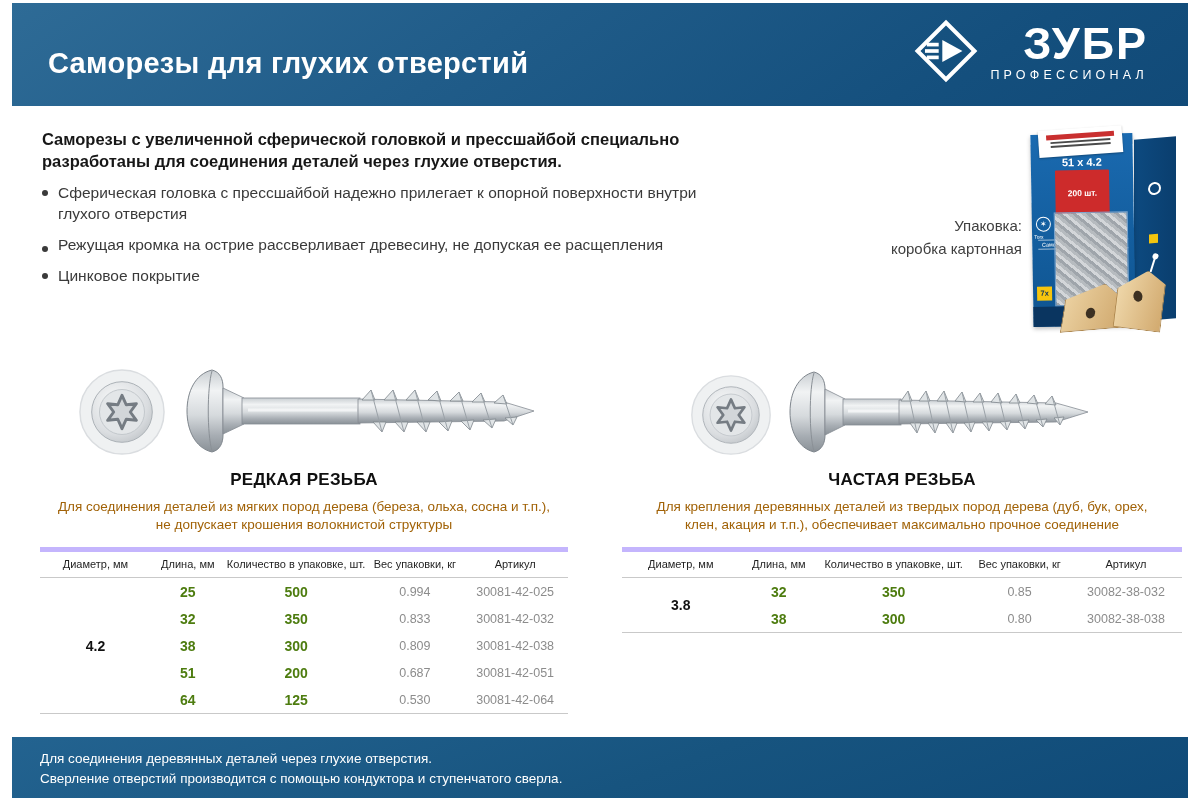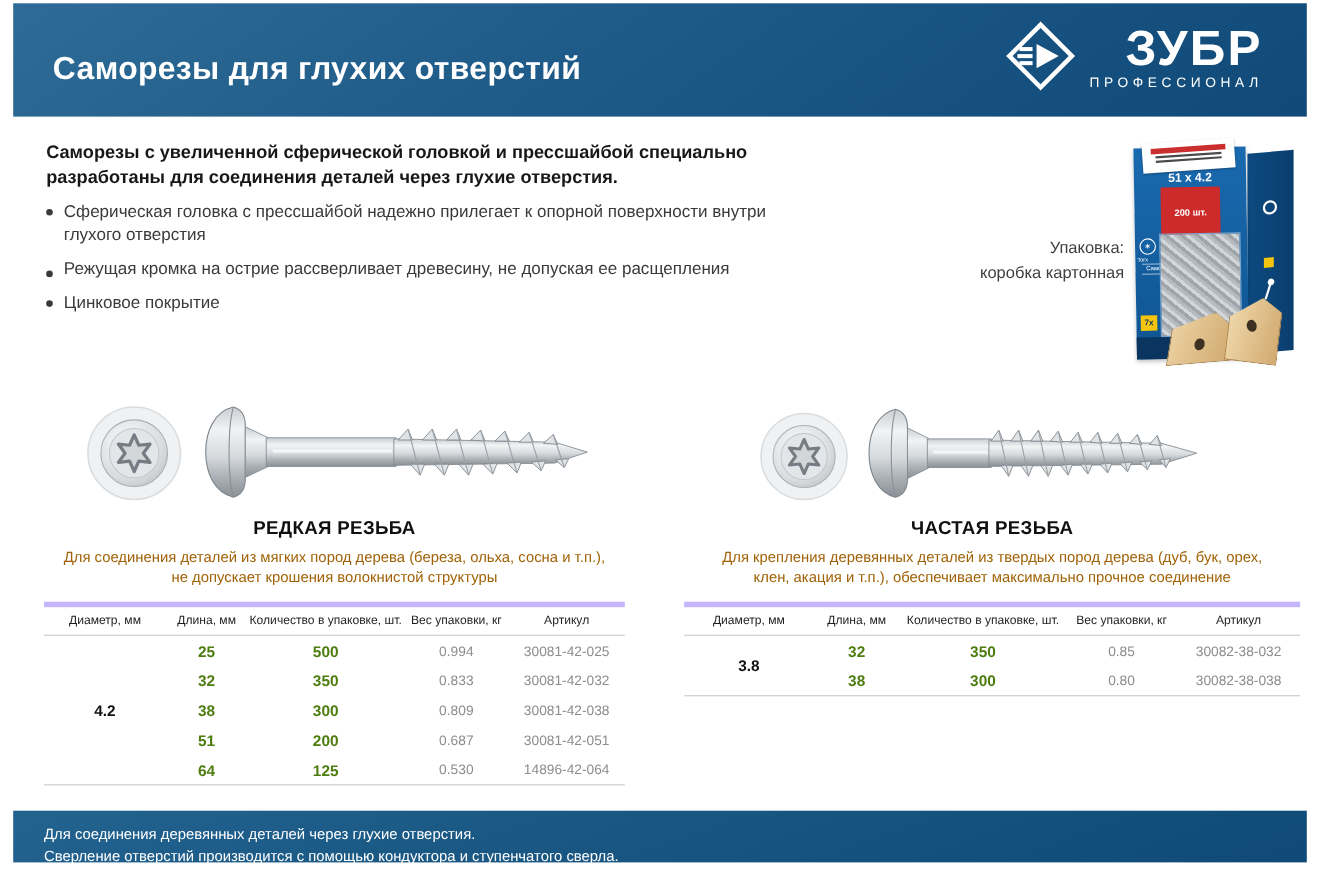--- a/index.html
+++ b/index.html
@@ -77,21 +77,21 @@
   .thead{border-top:5px solid #c4b5fd;border-bottom:1px solid #c9c9c9;}
   .th{font-size:11px;color:#1f1f1f;text-align:center;padding:6px 0 7px;}
   .tbody{border-bottom:1px solid #c9c9c9;grid-auto-rows:27px;align-items:center;}
   .td{text-align:center;font-size:14px;}
   .td.b{font-weight:bold;color:#4d7c0f;}
   .td.m{font-size:12.5px;color:#8c8c8c;font-weight:normal;}
   .dia{grid-column:1;display:flex;align-items:center;justify-content:center;
        font-weight:bold;font-size:14px;color:#111;height:100%;}
 
   
-  .footer-bar{position:absolute;left:12px;top:737px;width:1176px;height:47px;
+  .footer-bar{position:absolute;left:12px;top:737px;width:1176px;height:61px;
     background:linear-gradient(160deg,#236390 0%,#17547f 55%,#0f4a78 100%);}
   .footer-text{position:absolute;left:28px;top:12px;color:#fff;font-size:13.5px;line-height:19.5px;}
 </style>
 </head>
 <body>
 
 <div class="page">
 
   <div class="header-bar">
     <div class="header-title">Саморезы для глухих отверстий</div>
@@ -293,21 +293,21 @@
         <div class="td b" style="grid-column:3;grid-row:3;">300</div>
         <div class="td m" style="grid-column:4;grid-row:3;">0.809</div>
         <div class="td m" style="grid-column:5;grid-row:3;">30081-42-038</div>
         <div class="td b" style="grid-column:2;grid-row:4;">51</div>
         <div class="td b" style="grid-column:3;grid-row:4;">200</div>
         <div class="td m" style="grid-column:4;grid-row:4;">0.687</div>
         <div class="td m" style="grid-column:5;grid-row:4;">30081-42-051</div>
         <div class="td b" style="grid-column:2;grid-row:5;">64</div>
         <div class="td b" style="grid-column:3;grid-row:5;">125</div>
         <div class="td m" style="grid-column:4;grid-row:5;">0.530</div>
-        <div class="td m" style="grid-column:5;grid-row:5;">14896-42-064</div>
+        <div class="td m" style="grid-column:5;grid-row:5;">30081-42-064</div>
       </div>
     </div>
   </div>
 
   <div class="col col-right">
     <h3 class="sec-title">ЧАСТАЯ РЕЗЬБА</h3>
     <p class="sec-desc">Для крепления деревянных деталей из твердых пород дерева (дуб, бук, орех, клен, акация и т.п.), обеспечивает максимально прочное соединение</p>
     <div class="tbl">
       <div class="thead">
         <div class="th">Диаметр, мм</div>

